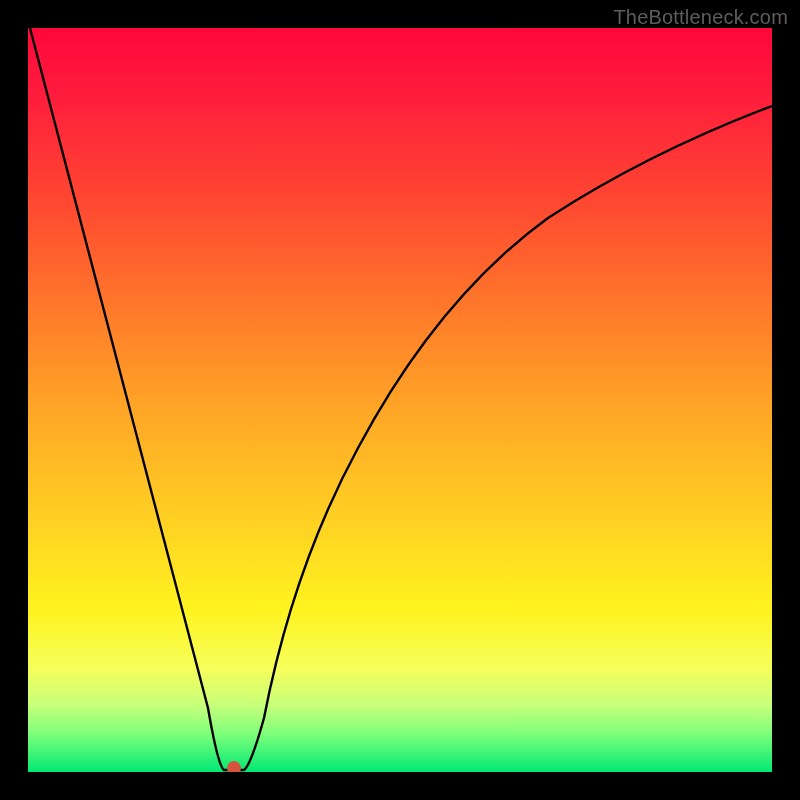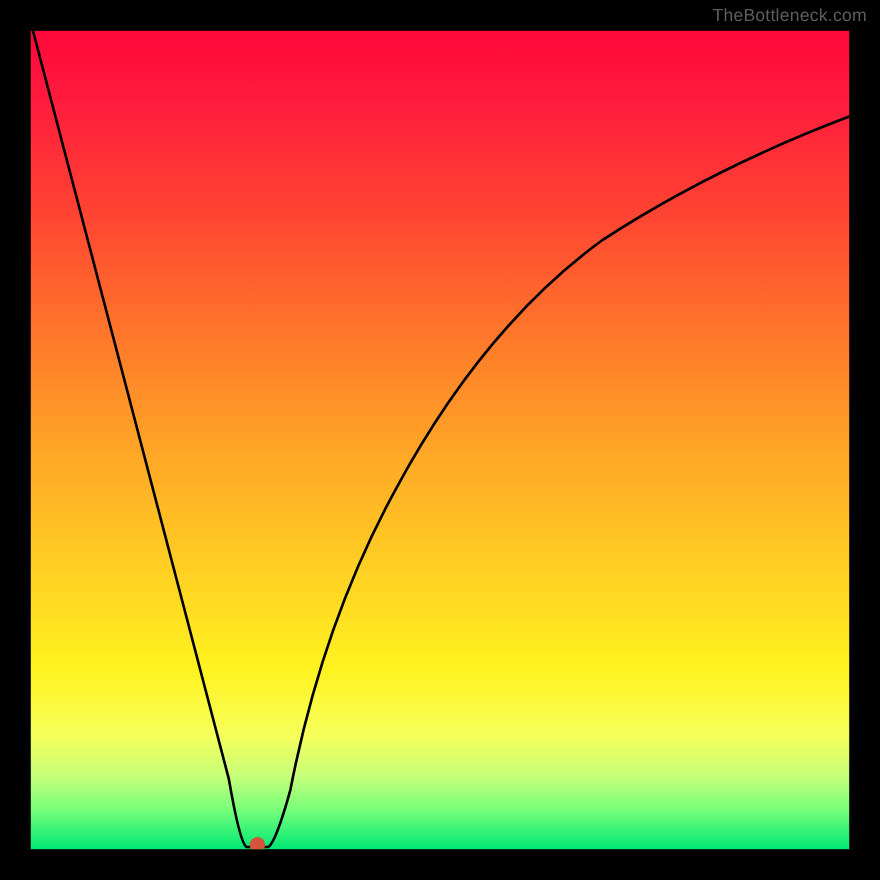--- a/index.html
+++ b/index.html
@@ -44,21 +44,21 @@
     left: 0;
     top: 0;
     width: 744px;
     height: 744px;
   }
   .watermark {
     position: absolute;
     top: 6px;
     right: 12px;
     color: #5d5d5d;
-    font-size: 16px;
+    font-size: 20px;
     letter-spacing: 0.2px;
     user-select: none;
   }
   .dot {
     fill: #d5543e;
     stroke: none;
   }
 </style>
 </head>
 <body>

